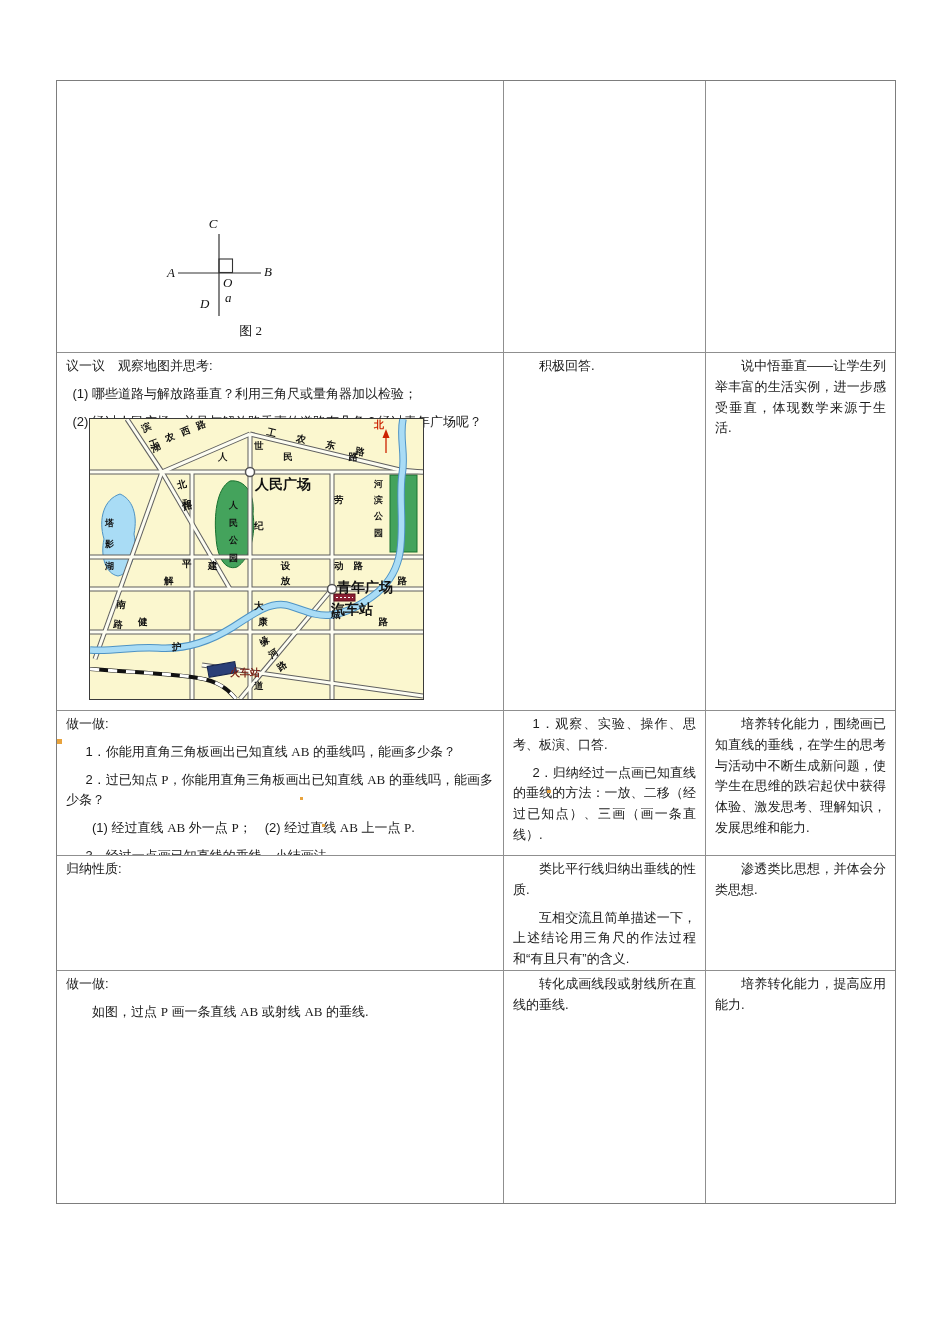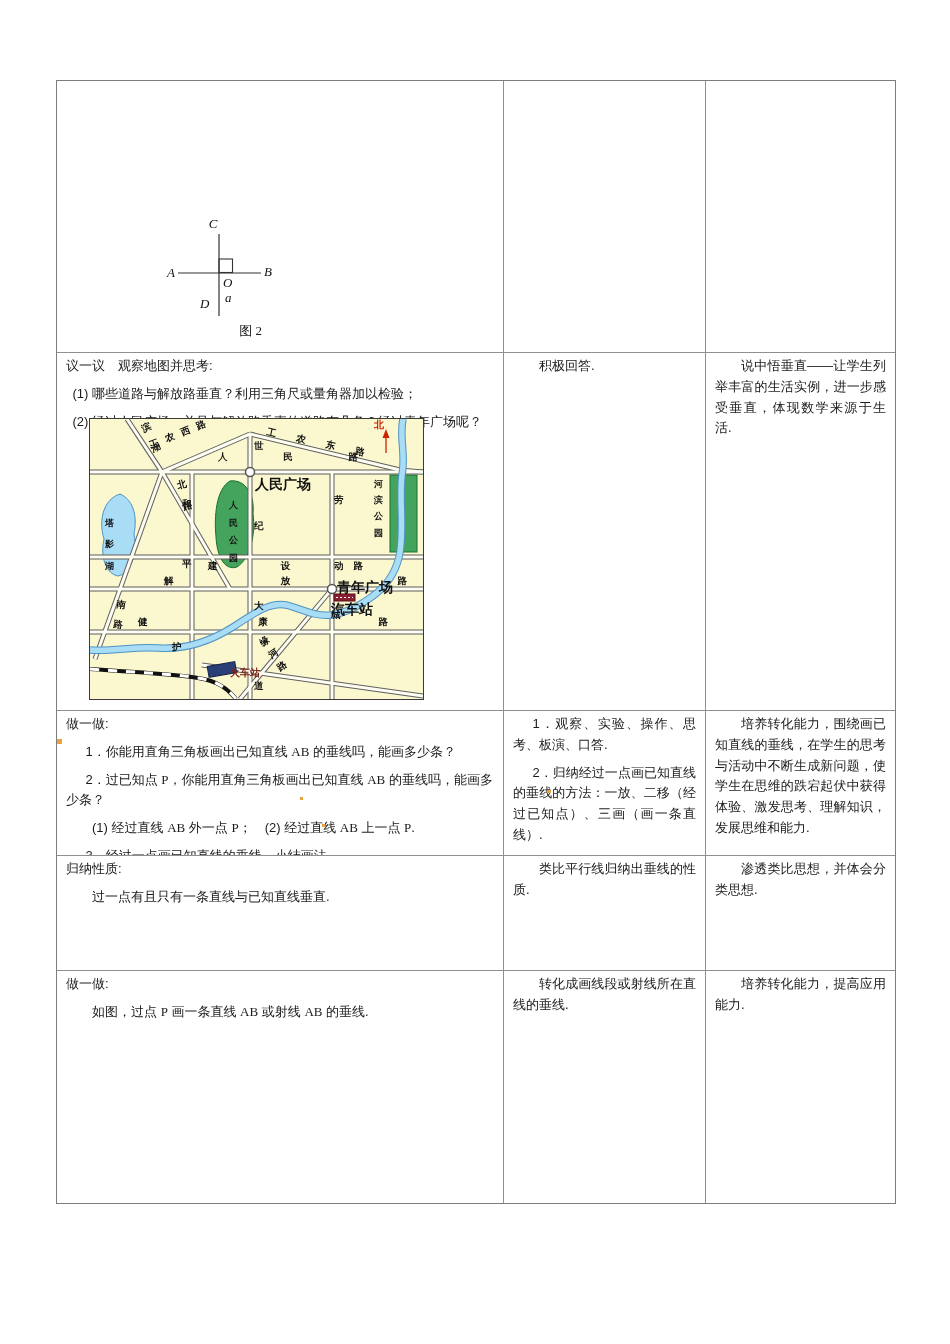--- a/index.html
+++ b/index.html
@@ -239,24 +239,24 @@
   <div class="cell jus">
     <p class="ind15">1．观察、实验、操作、思考、板演、口答.</p>
     <p class="ind15">2．归纳经过一点画已知直线的垂线的方法：一放、二移（经过已知点）、三画（画一条直线）.</p>
   </div>
   <div class="cell lastcol jus">
     <p class="ind2">培养转化能力，围绕画已知直线的垂线，在学生的思考与活动中不断生成新问题，使学生在思维的跌宕起伏中获得体验、激发思考、理解知识，发展思维和能力.</p>
   </div>
 
   <div class="cell">
     <p>归纳性质:</p>
-    <p class="ind2">过一点有且只有一条直线与已知直线垂直.</p>
   </div>
   <div class="cell jus">
     <p class="ind2">类比平行线归纳出垂线的性质.</p>
+    <p class="ind2">互相交流且简单描述一下，上述结论用三角尺的作法过程和“有且只有”的含义.</p>
   </div>
   <div class="cell lastcol jus">
     <p class="ind2">渗透类比思想，并体会分类思想.</p>
   </div>
 
   <div class="cell lastrow">
     <p>做一做:</p>
     <p class="ind2"><span>如图，过点 </span><span class="it">P</span><span> 画一条直线 </span><span class="it">AB</span><span> 或射线 </span><span class="it">AB</span><span> 的垂线.</span></p>
   </div>
   <div class="cell lastrow jus">

